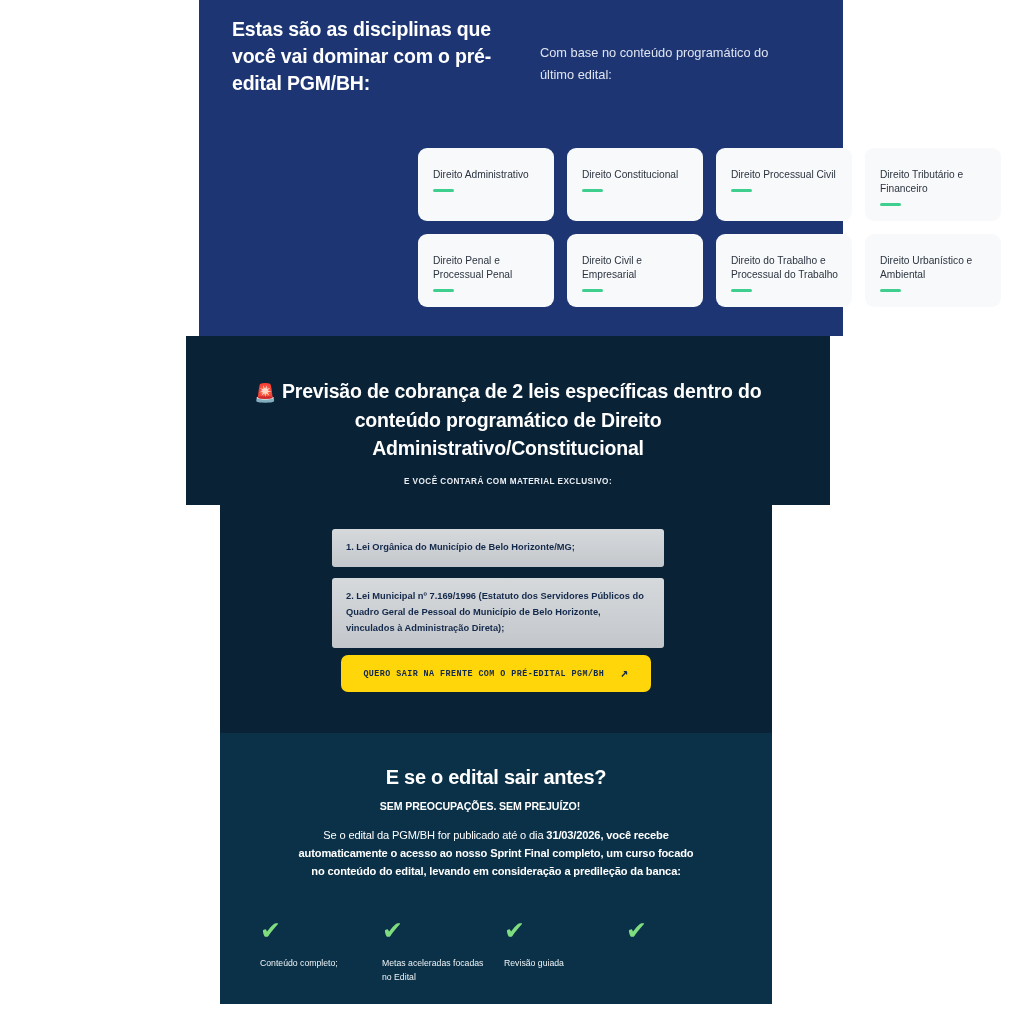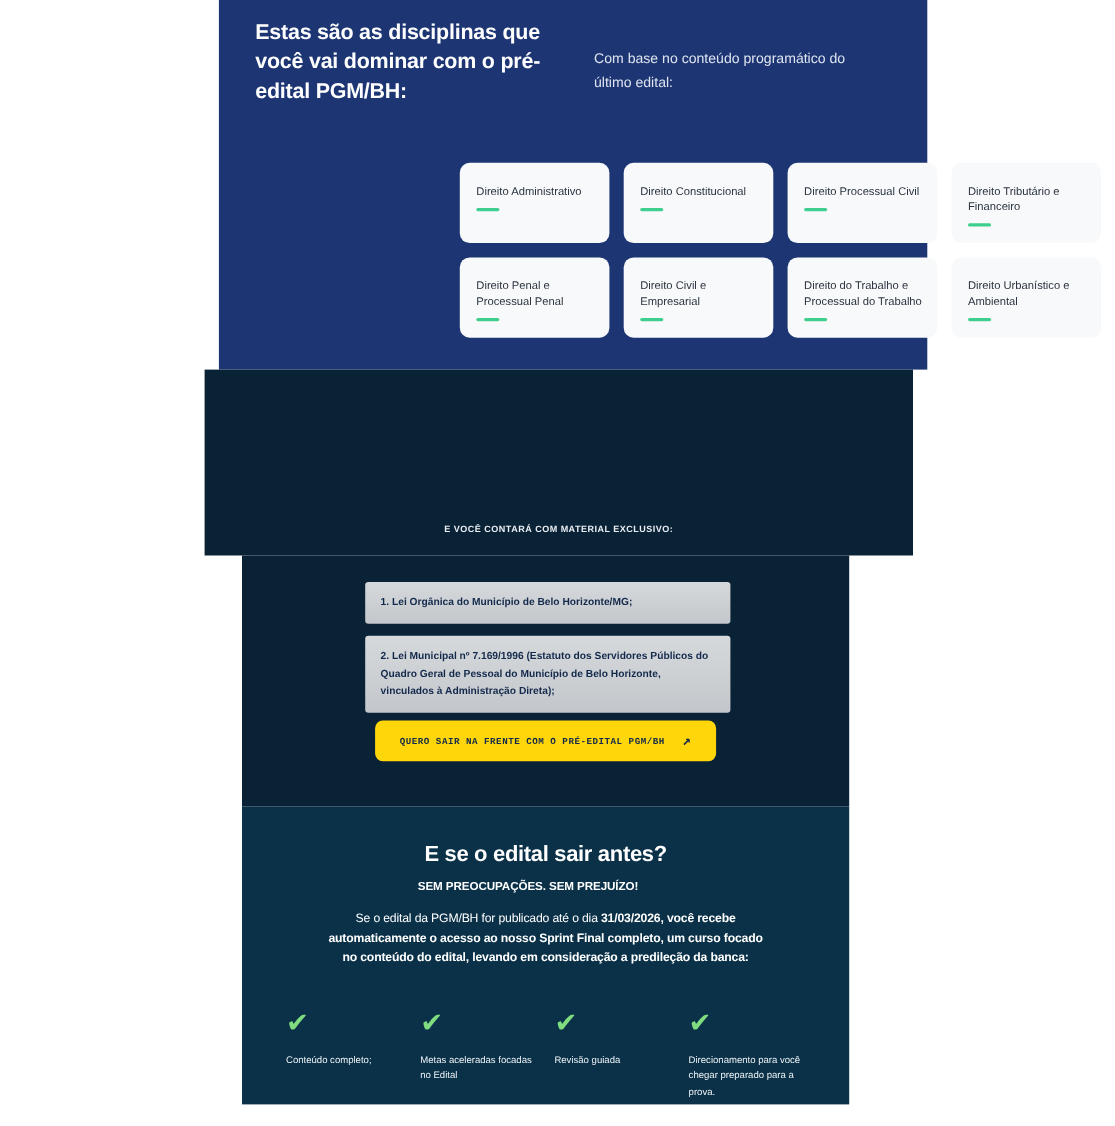--- a/index.html
+++ b/index.html
@@ -282,20 +282,21 @@
       <div class="dash"></div>
     </div>
     <div class="disc-card">
       <div class="label">Direito Urbanístico e Ambiental</div>
       <div class="dash"></div>
     </div>
   </div>
 </section>
 
 <section class="sec-alert">
+  <div class="alert-title"><span class="siren">🚨</span> <span>Previsão de cobrança de 2 leis específicas dentro do conteúdo programático de Direito Administrativo/Constitucional</span></div>
   <div class="alert-kicker">E VOCÊ CONTARÁ COM MATERIAL EXCLUSIVO:</div>
 </section>
 
 <section class="sec-laws">
   <div class="law-list">
     <div class="law-item">1. Lei Orgânica do Município de Belo Horizonte/MG;</div>
     <div class="law-item">2. Lei Municipal nº 7.169/1996 (Estatuto dos Servidores Públicos do Quadro Geral de Pessoal do Município de Belo Horizonte, vinculados à Administração Direta);</div>
   </div>
   <div class="cta-wrap">
     <button class="cta-btn">
@@ -318,16 +319,15 @@
     <div class="check-item">
       <span class="check-mark">✔</span>
       <div class="check-label">Metas aceleradas focadas no Edital</div>
     </div>
     <div class="check-item">
       <span class="check-mark">✔</span>
       <div class="check-label">Revisão guiada</div>
     </div>
     <div class="check-item">
       <span class="check-mark">✔</span>
-      <div class="check-label">Direcionamento para você chegar preparado para a prova.</div>
     </div>
   </div>
 </section>
 
 </body></html>

